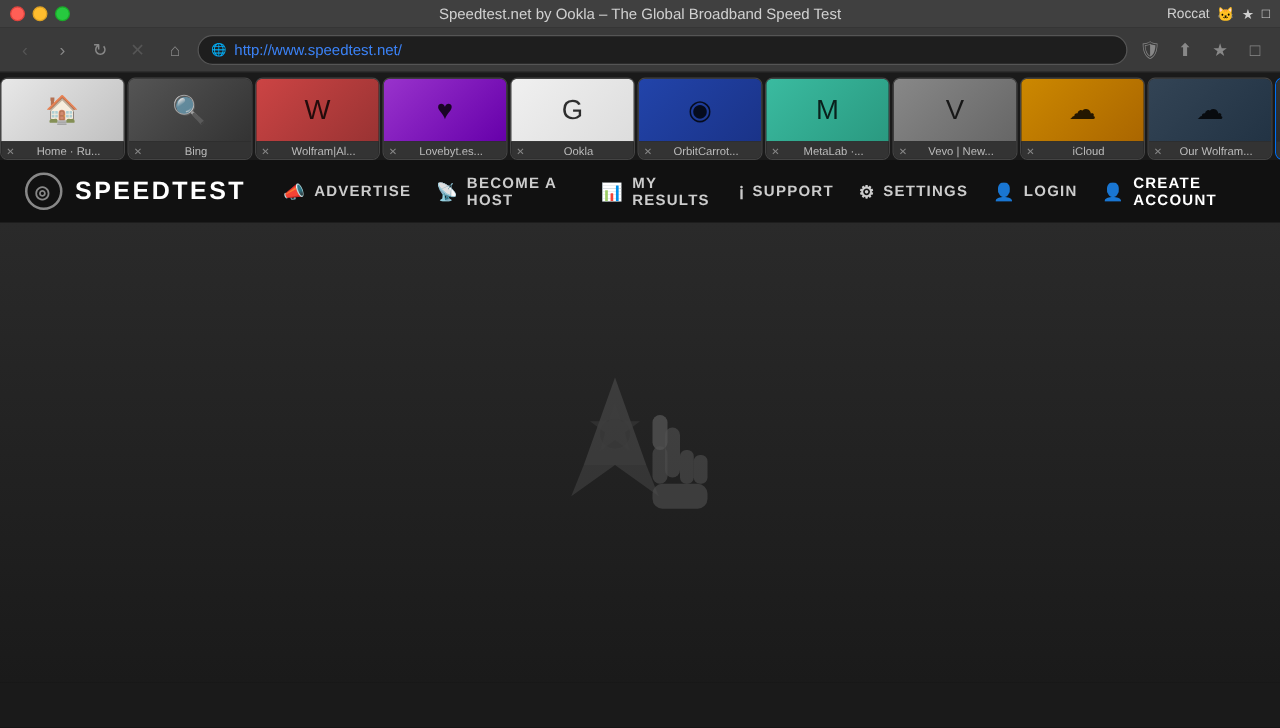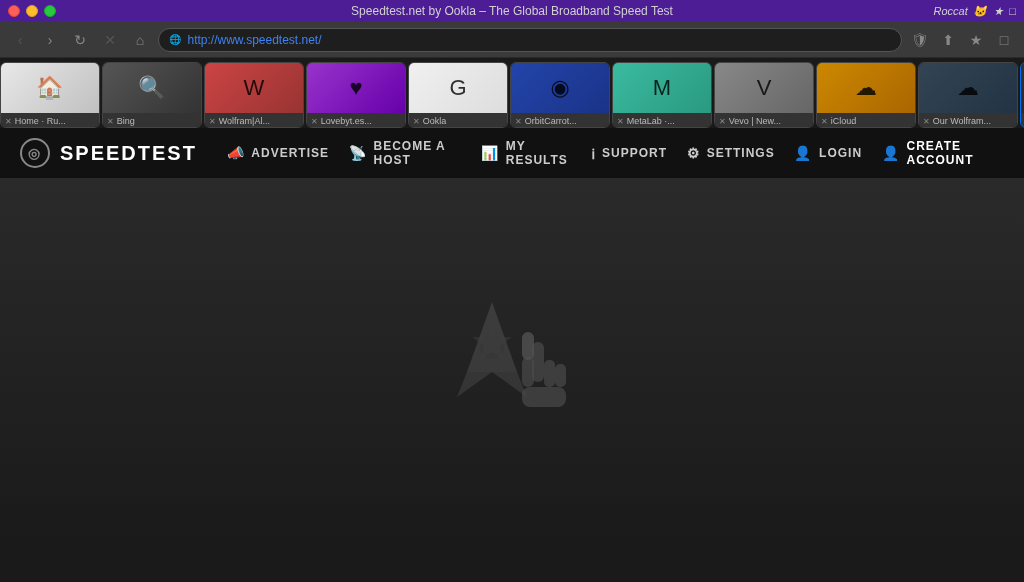--- a/index.html
+++ b/index.html
@@ -1,21 +1,21 @@
 <!DOCTYPE html>
 <html><head>
   <meta charset="utf-8">
   <style>
     * { margin: 0; padding: 0; box-sizing: border-box; }
     body { width: 1024px; height: 582px; overflow: hidden; font-family: -apple-system, BlinkMacSystemFont, 'Helvetica Neue', Arial, sans-serif; background: #1a1a1a; }
 
     
     .title-bar {
       height: 22px;
-      background: #4c1d95;
+      background: #404040;
       display: flex;
       align-items: center;
       justify-content: center;
       position: relative;
     }
     .title-bar-title {
       font-size: 12px;
       color: #d0d0d0;
       font-weight: 500;
     }
@@ -36,21 +36,20 @@
     .tl-min { background: #ffbd2e; border: 0.5px solid #dea123; }
     .tl-max { background: #27c93f; border: 0.5px solid #1aab29; }
     .roccat-area {
       position: absolute;
       right: 8px;
       display: flex;
       align-items: center;
       gap: 6px;
       color: #d0d0d0;
       font-size: 11px;
-      font-style: italic;
     }
 
     
     .browser-toolbar {
       height: 36px;
       background: #3a3a3a;
       display: flex;
       align-items: center;
       padding: 0 8px;
       gap: 6px;
@@ -145,20 +144,21 @@
       color: #888;
       cursor: pointer;
     }
     .thumb-title {
       font-size: 9px;
       color: #bbb;
       overflow: hidden;
       text-overflow: ellipsis;
       white-space: nowrap;
       flex: 1;
+      text-align: center;
     }
 
     
     .speedtest-site {
       background: #111;
       flex: 1;
       height: calc(582px - 22px - 36px - 36px - 70px);
     }
     .site-nav {
       height: 50px;

